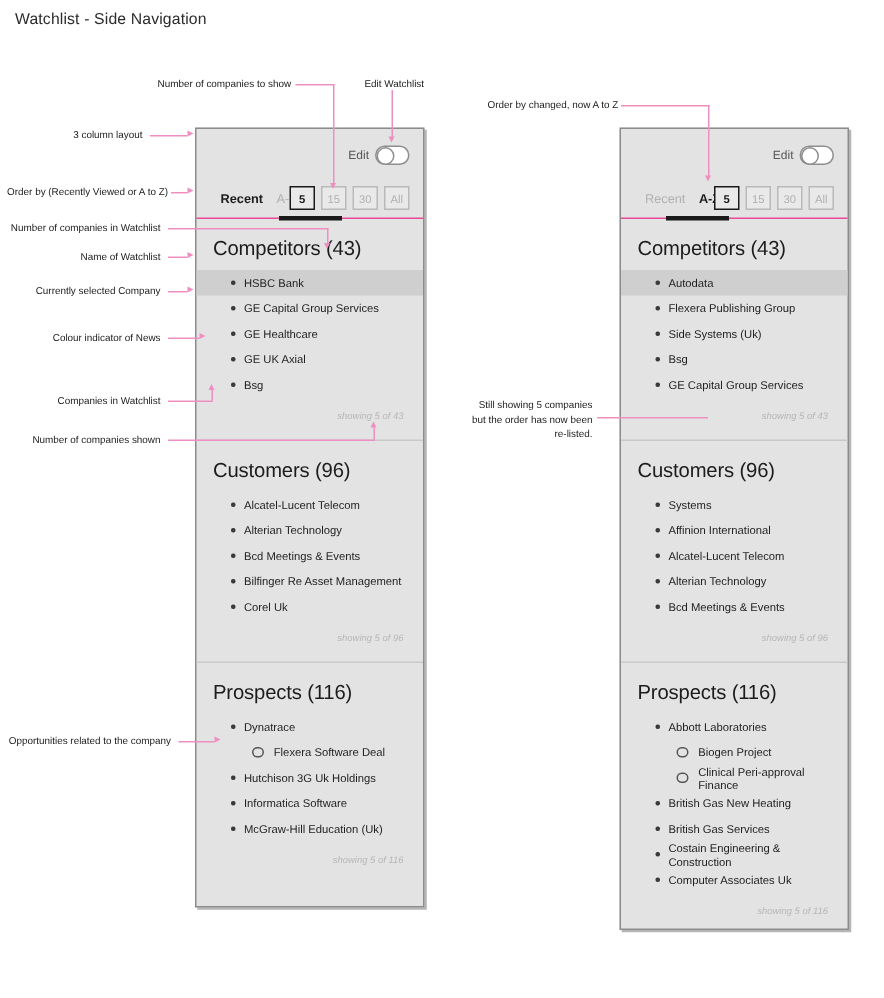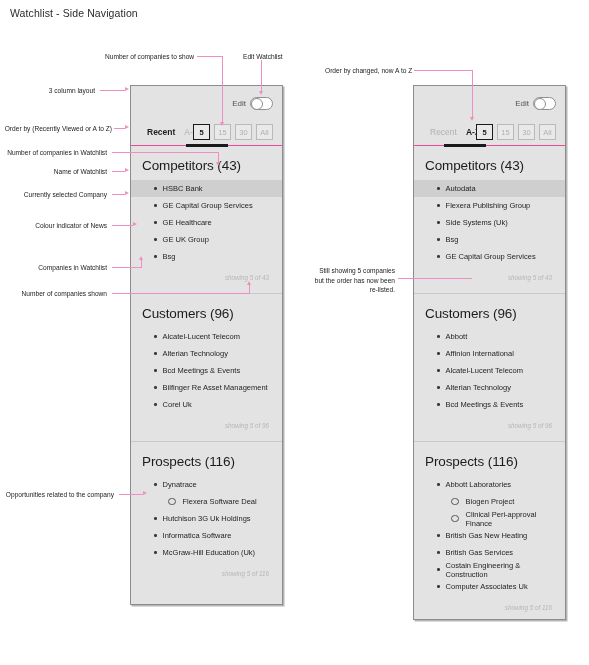--- a/index.html
+++ b/index.html
@@ -169,21 +169,21 @@
         <div class="row">
             <span class="bullet"></span>
             <span>GE Capital Group Services</span>
           </div>
         <div class="row">
             <span class="bullet"></span>
             <span>GE Healthcare</span>
           </div>
         <div class="row">
             <span class="bullet"></span>
-            <span>GE UK Group</span>
+            <span>GE UK Axial</span>
           </div>
         <div class="row">
             <span class="bullet"></span>
             <span>Bsg</span>
           </div>
         <div class="showing">showing 5 of 43</div>
       </div>
       <div class="group-divider"></div>
 
       <div class="group">
@@ -285,21 +285,21 @@
             <span>GE Capital Group Services</span>
           </div>
         <div class="showing">showing 5 of 43</div>
       </div>
       <div class="group-divider"></div>
 
       <div class="group">
         <div class="group-title">Customers (96)</div>
         <div class="row">
             <span class="bullet"></span>
-            <span>Abbott</span>
+            <span>Systems</span>
           </div>
         <div class="row">
             <span class="bullet"></span>
             <span>Affinion International</span>
           </div>
         <div class="row">
             <span class="bullet"></span>
             <span>Alcatel-Lucent Telecom</span>
           </div>
         <div class="row">

